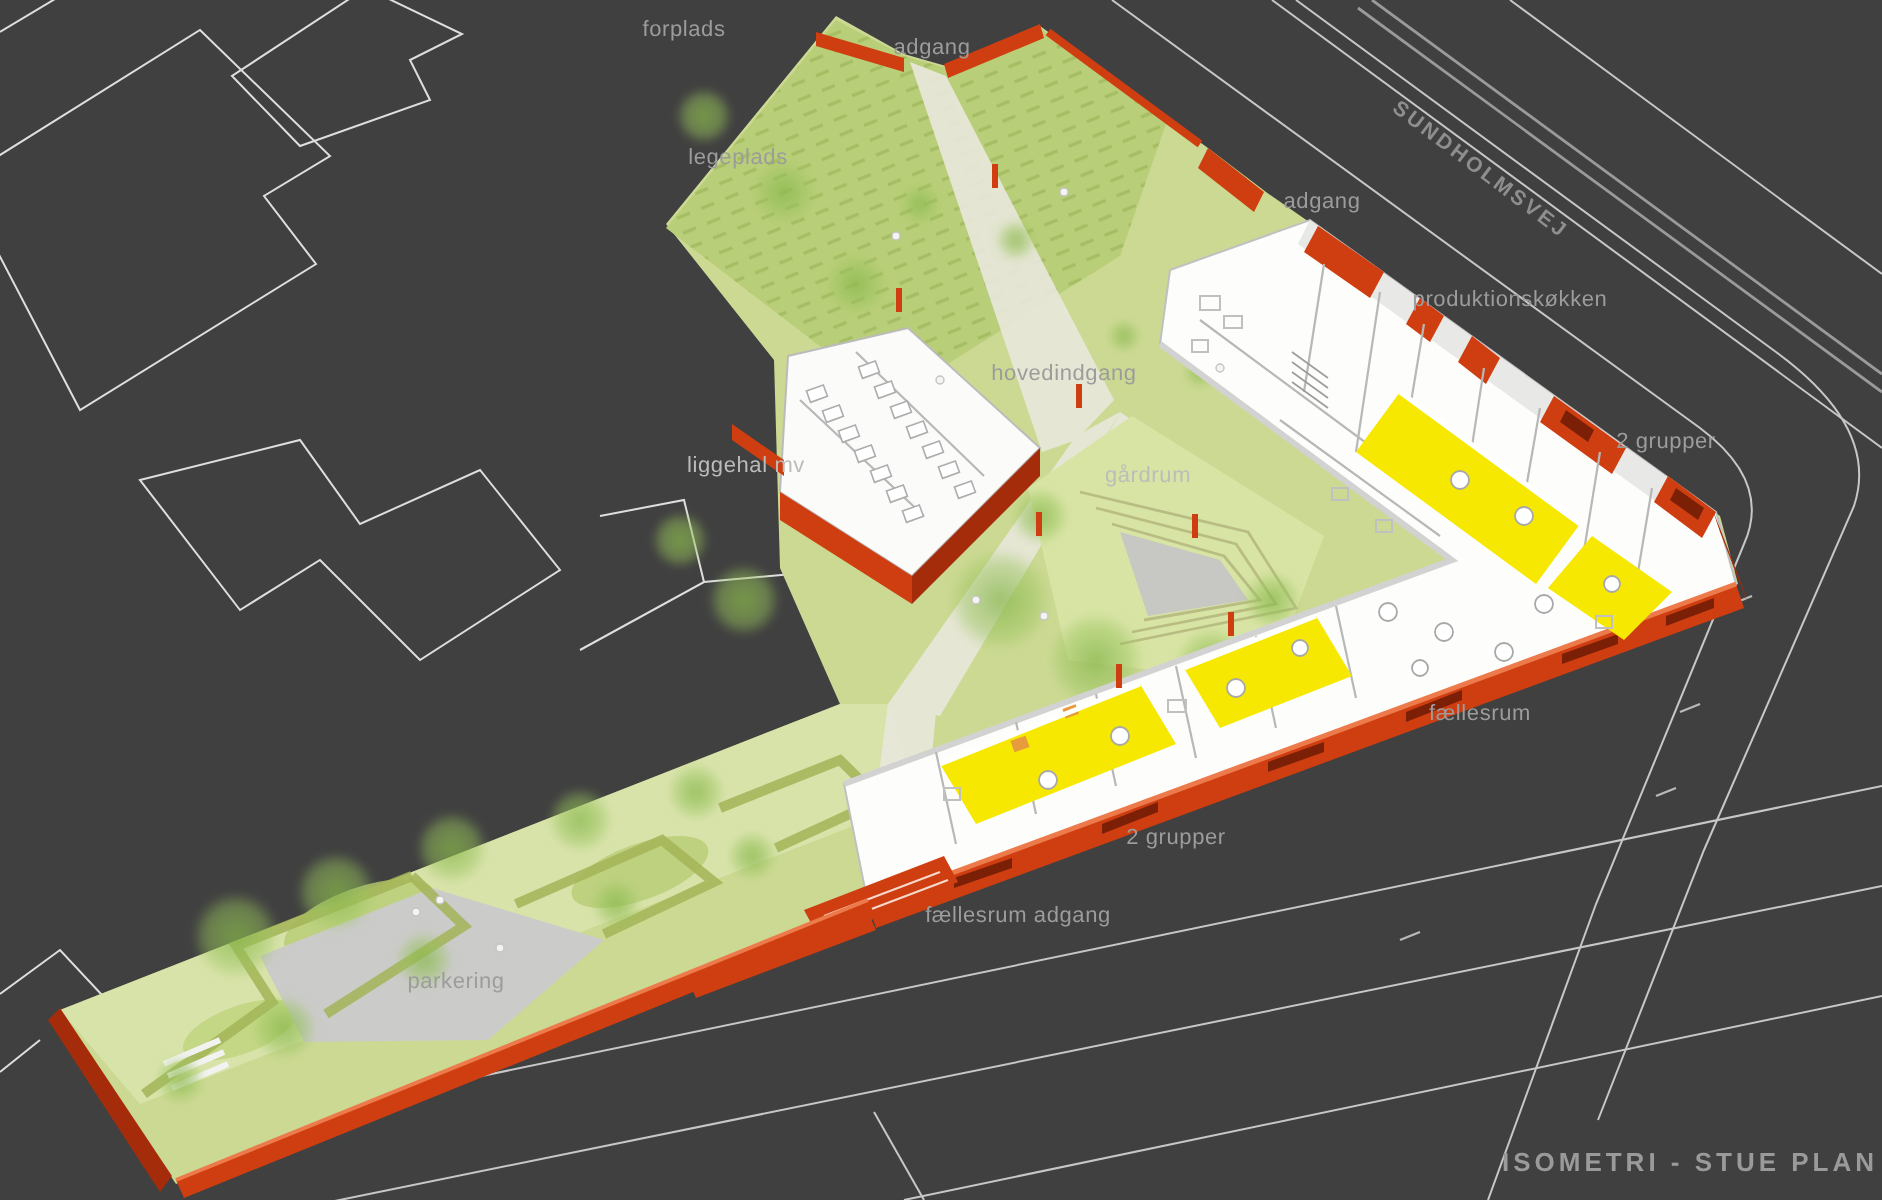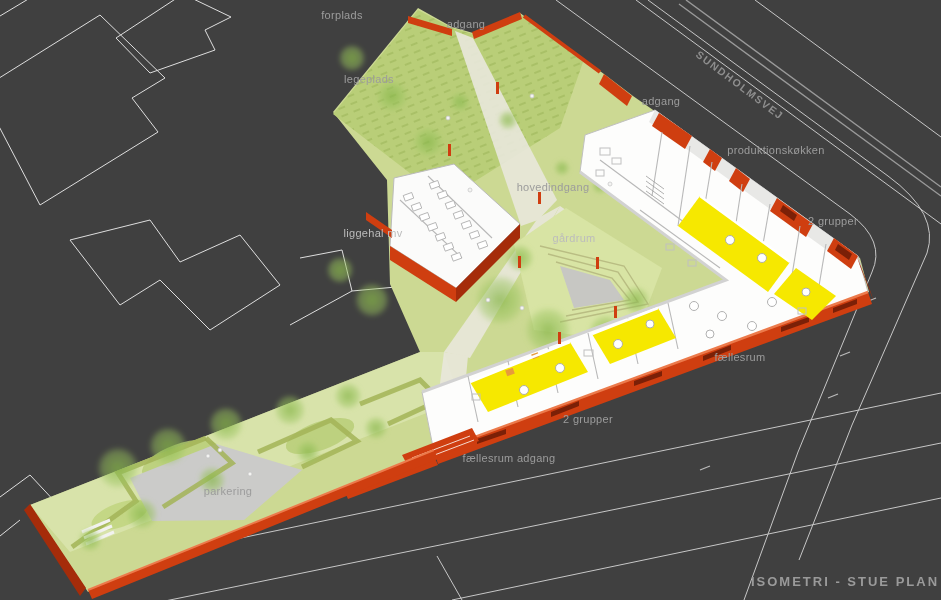--- a/index.html
+++ b/index.html
@@ -299,23 +299,23 @@
         <circle cx="220" cy="450" r="2"></circle>
         <circle cx="250" cy="474" r="2"></circle>
   </g>
 </svg>
 
   <div class="lbl" style="left:342px;top:15px">forplads</div>
   <div class="lbl" style="left:466px;top:24px">adgang</div>
   <div class="lbl" style="left:369px;top:79px">legeplads</div>
   <div class="lbl street" style="left:740px;top:85px">SUNDHOLMSVEJ</div>
   <div class="lbl" style="left:661px;top:101px">adgang</div>
-  <div class="lbl" style="left:776px;top:150px">produktionskøkken</div>
+  <div class="lbl" style="left:755px;top:150px">produktionskøkken</div>
   <div class="lbl" style="left:833px;top:221px">2 grupper</div>
-  <div class="lbl" style="left:553px;top:187px">hovedindgang</div>
+  <div class="lbl" style="left:532px;top:187px">hovedindgang</div>
   <div class="lbl faint" style="left:373px;top:233px">liggehal mv</div>
   <div class="lbl faint" style="left:574px;top:238px">gårdrum</div>
   <div class="lbl" style="left:740px;top:357px">fællesrum</div>
   <div class="lbl" style="left:588px;top:419px">2 grupper</div>
   <div class="lbl" style="left:509px;top:458px">fællesrum adgang</div>
   <div class="lbl" style="left:228px;top:491px">parkering</div>
   <div class="lbl caption" style="left:845px;top:581px">ISOMETRI - STUE PLAN</div>
 </div>
 
 </body></html>

